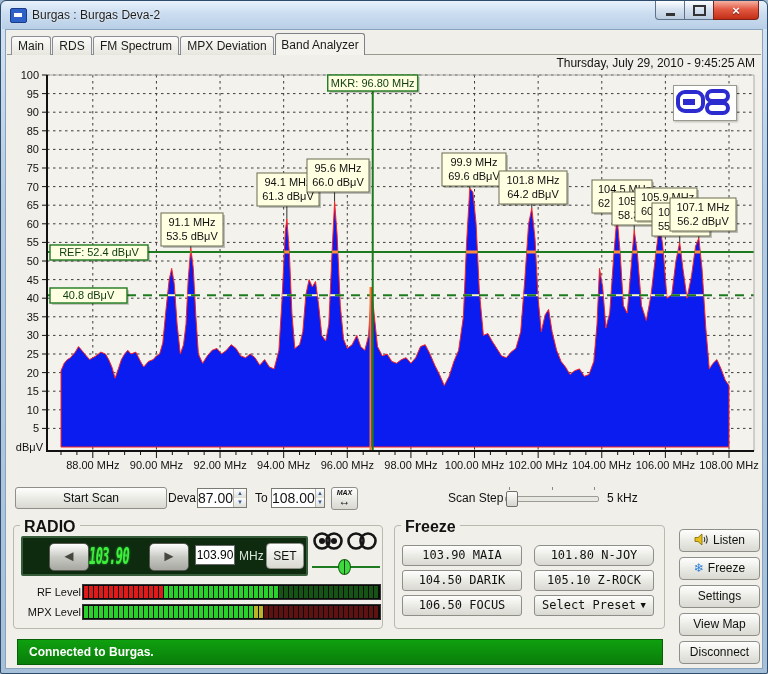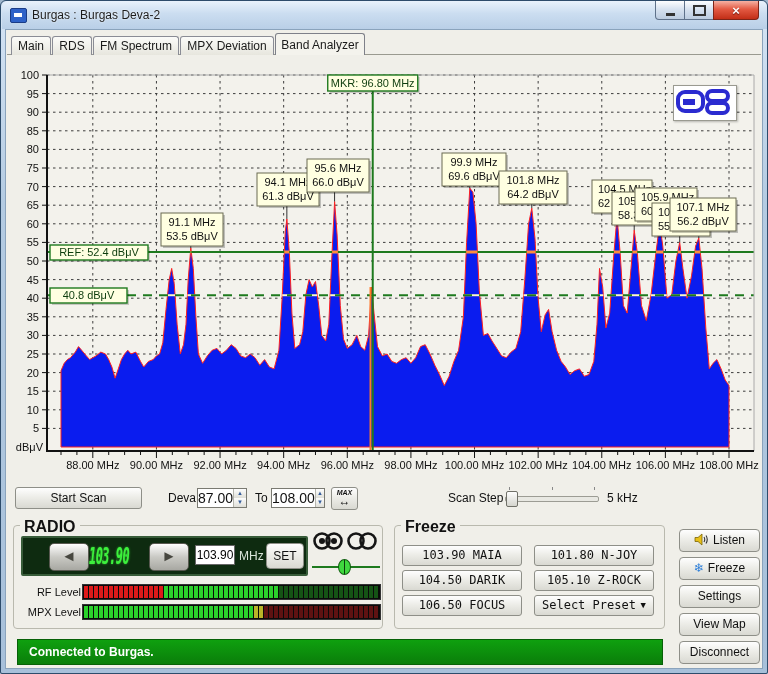--- a/index.html
+++ b/index.html
@@ -27,21 +27,21 @@
     background:linear-gradient(#FBFBF9,#E7E6DE);font-size:12px;color:#1A1A1A;text-align:center;line-height:19px;box-sizing:border-box;z-index:1;}
   .tab.active{top:0;height:22px;line-height:22px;background:#F4F3ED;z-index:3;border-color:#7E8089;}
   
   .infobar{position:absolute;left:6px;top:55px;width:754px;height:15px;font-size:12px;color:#111;}
   .infobar .summary{position:absolute;left:44px;top:0;}
   .infobar .datetime{position:absolute;right:6px;top:0;}
   
   .scanrow{position:absolute;left:0;top:484px;width:768px;height:28px;font-size:12px;color:#111;}
   .cbtn{background:linear-gradient(#FEFEFE,#EDEDE8 45%,#D9D9D2);border:1px solid #8E8F88;border-radius:3px;
     color:#111;text-align:center;box-sizing:border-box;cursor:default;}
-  .startscan{position:absolute;left:14px;top:2px;width:127px;height:22px;line-height:20px;}
+  .startscan{position:absolute;left:14px;top:2px;width:152px;height:22px;line-height:20px;}
   .lbl{position:absolute;top:6px;}
   .spin{position:absolute;top:3px;height:20px;background:#FFF;border:1px solid #7A7A72;display:flex;box-sizing:border-box;}
   .spinval{flex:1;font-size:14px;line-height:18px;text-align:right;}
   .spinarrows{width:12px;display:flex;flex-direction:column;border-left:1px solid #B5B5AD;}
   .sa{flex:1;font-size:6px;line-height:8px;text-align:center;color:#365E9C;background:linear-gradient(#FDFDFD,#DFDFD8);}
   .maxbtn{position:absolute;left:330px;top:2px;width:27px;height:23px;padding-top:1px;}
   .maxbtn .mx{display:block;font-size:7px;font-style:italic;font-weight:bold;line-height:7px;}
   .maxbtn .ar{display:block;font-size:12px;line-height:11px;}
   .slider{position:absolute;left:504px;top:6px;width:94px;height:14px;}
   .slider .ticks{position:absolute;left:4px;right:4px;top:-4px;display:flex;justify-content:space-between;}
@@ -114,20 +114,21 @@
 
   <div class="tabstrip">
     <div class="tab" style="left:4px;width:40px;">Main</div>
     <div class="tab" style="left:45px;width:40px;">RDS</div>
     <div class="tab" style="left:86px;width:86px;">FM Spectrum</div>
     <div class="tab" style="left:173px;width:94px;">MPX Deviation</div>
     <div class="tab active" style="left:268px;width:90px;">Band Analyzer</div>
   </div>
 
   <div class="infobar">
+    <span class="datetime">Thursday, July 29, 2010 - 9:45:25 AM</span>
   </div>
 
   <svg id="spectrum-svg" style="position:absolute;left:0;top:70px;width:768px;height:412px;" viewBox="0 70 768 412" xmlns="http://www.w3.org/2000/svg">
       <rect x="46" y="74" width="707" height="376" fill="#F3F2EC"></rect>
       <line x1="46" y1="74" x2="753" y2="74" stroke="#3C3C3C" stroke-width="1" stroke-dasharray="2.5,3.5"></line>
       <line x1="46" y1="92.59999999999997" x2="753" y2="92.59999999999997" stroke="#3C3C3C" stroke-width="1" stroke-dasharray="2.5,3.5"></line>
       <line x1="46" y1="111.19999999999999" x2="753" y2="111.19999999999999" stroke="#3C3C3C" stroke-width="1" stroke-dasharray="2.5,3.5"></line>
       <line x1="46" y1="129.8" x2="753" y2="129.8" stroke="#3C3C3C" stroke-width="1" stroke-dasharray="2.5,3.5"></line>
       <line x1="46" y1="148.39999999999998" x2="753" y2="148.39999999999998" stroke="#3C3C3C" stroke-width="1" stroke-dasharray="2.5,3.5"></line>
       <line x1="46" y1="167" x2="753" y2="167" stroke="#3C3C3C" stroke-width="1" stroke-dasharray="2.5,3.5"></line>
@@ -546,21 +547,21 @@
           <div class="seg" style="background: rgb(94, 18, 18);"></div>
           <div class="seg" style="background: rgb(94, 18, 18);"></div>
           <div class="seg" style="background: rgb(94, 18, 18);"></div>
         </div>
     </div>
   </div>
 
   <div class="gb" style="left:393px;top:524px;width:271px;height:104px;">
     <span class="gbl">Freeze</span>
     <div class="cbtn preset-btn" style="left:7px;top:19px;">103.90 MAIA</div>
-    <div class="cbtn preset-btn" style="left:139px;top:19px;">101.80 N-JOY</div>
+    <div class="cbtn preset-btn" style="left:139px;top:19px;border-radius:6px;">101.80 N-JOY</div>
     <div class="cbtn preset-btn" style="left:7px;top:44px;">104.50 DARIK</div>
     <div class="cbtn preset-btn" style="left:139px;top:44px;">105.10 Z-ROCK</div>
     <div class="cbtn preset-btn" style="left:7px;top:69px;">106.50 FOCUS</div>
     <div class="cbtn preset-select" style="left:139px;top:69px;">
       <span>Select Preset</span>
       <span class="dd">▼</span>
     </div>
   </div>
 
   <div class="cbtn sidebtn" style="top:528px;">

